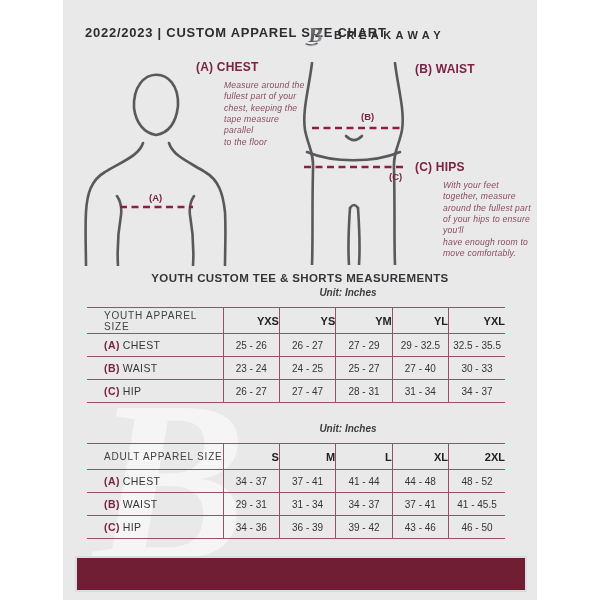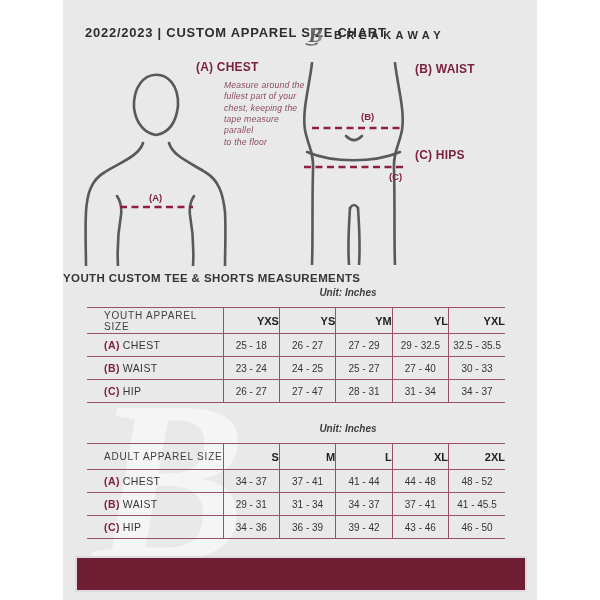--- a/index.html
+++ b/index.html
@@ -27,25 +27,25 @@
   .fig{position:absolute;z-index:1;}
   .fig-upper{left:18px;top:56px;}
   .fig-lower{left:235px;top:62px;}
   .fig path, .fig line.body{fill:none;stroke:var(--outline);stroke-width:2.6;stroke-linecap:round;}
   .fig .dash{fill:none;stroke:var(--dash);stroke-width:2.4;stroke-dasharray:7 4.5;stroke-linecap:butt;}
   .fig text{font-family:"Liberation Sans",sans-serif;font-size:9.5px;font-weight:bold;fill:var(--accent);}
 
   .guide{position:absolute;z-index:2;}
   .guide-a{left:133px;top:60px;width:110px;}
   .guide-b{left:352px;top:62px;width:118px;}
-  .guide-c{left:352px;top:148px;width:118px;}
+  .guide-c{left:352px;top:160px;width:118px;}
   .guide-h{font-size:12px;font-weight:bold;color:var(--accent);letter-spacing:0.2px;}
   .guide-desc{margin-top:6px;font-size:8.6px;font-style:italic;color:var(--desc);line-height:1.32;white-space:pre-line;letter-spacing:0.2px;margin-left:28px;}
 
-  .section-title{position:absolute;left:0;width:474px;font-size:11.5px;font-weight:bold;color:#353537;letter-spacing:0.4px;z-index:2;}
+  .section-title{position:absolute;left:0;width:474px;text-align:center;font-size:11.5px;font-weight:bold;color:#353537;letter-spacing:0.4px;z-index:2;}
   .section-unit{position:absolute;left:0;width:570px;text-align:center;font-size:10px;font-style:italic;font-weight:bold;color:#3c3c3e;z-index:2;}
   .yt-title{top:272px;} .yt-unit{top:287px;}
   .at-title{top:408px;} .at-unit{top:423px;}
 
   table.size-table{position:absolute;left:24px;width:418px;border-collapse:collapse;table-layout:fixed;z-index:2;background:transparent;}
   .yt-table{top:307px;} .at-table{top:443px;}
   .size-table th,.size-table td{border-top:1px solid var(--line);border-bottom:1px solid var(--line);text-align:center;vertical-align:middle;}
   .size-table th+th,.size-table td+td{border-left:1px solid var(--line);}
   .size-table thead th{height:26px;font-size:11px;font-weight:bold;color:#222;text-align:right;}
   .size-table thead th.rowhead{font-weight:normal;font-size:10px;letter-spacing:0.8px;color:#414143;text-align:left;padding-left:17px;}
@@ -112,20 +112,27 @@
 fullest part of your
 chest, keeping the
 tape measure parallel
 to the floor</div>
     </div>
     <div class="guide guide-b">
       <div class="guide-h">(B) WAIST</div>
     </div>
     <div class="guide guide-c">
       <div class="guide-h">(C) HIPS</div>
+      <div class="guide-desc">With your feet
+together, measure
+around the fullest part
+of your hips to ensure
+you'll
+have enough room to
+move comfortably.</div>
     </div>
 
     <div class="section-title yt-title">YOUTH CUSTOM TEE &amp; SHORTS MEASUREMENTS</div>
     <div class="section-unit yt-unit">Unit: Inches</div>
     <table class="size-table yt-table">
       <colgroup>
         <col style="width:136px">
           <col style="width:56.4px">
           <col style="width:56.4px">
           <col style="width:56.4px">
@@ -138,21 +145,21 @@
           <th>YXS</th>
           <th>YS</th>
           <th>YM</th>
           <th>YL</th>
           <th>YXL</th>
         </tr>
       </thead>
       <tbody>
         <tr>
           <td class="rowlabel"><span class="pfx">(A)</span><span>CHEST</span></td>
-          <td>25 - 18</td>
+          <td>25 - 26</td>
           <td>26 - 27</td>
           <td>27 - 29</td>
           <td>29 - 32.5</td>
           <td>32.5 - 35.5</td>
         </tr>
         <tr>
           <td class="rowlabel"><span class="pfx">(B)</span><span>WAIST</span></td>
           <td>23 - 24</td>
           <td>24 - 25</td>
           <td>25 - 27</td>

